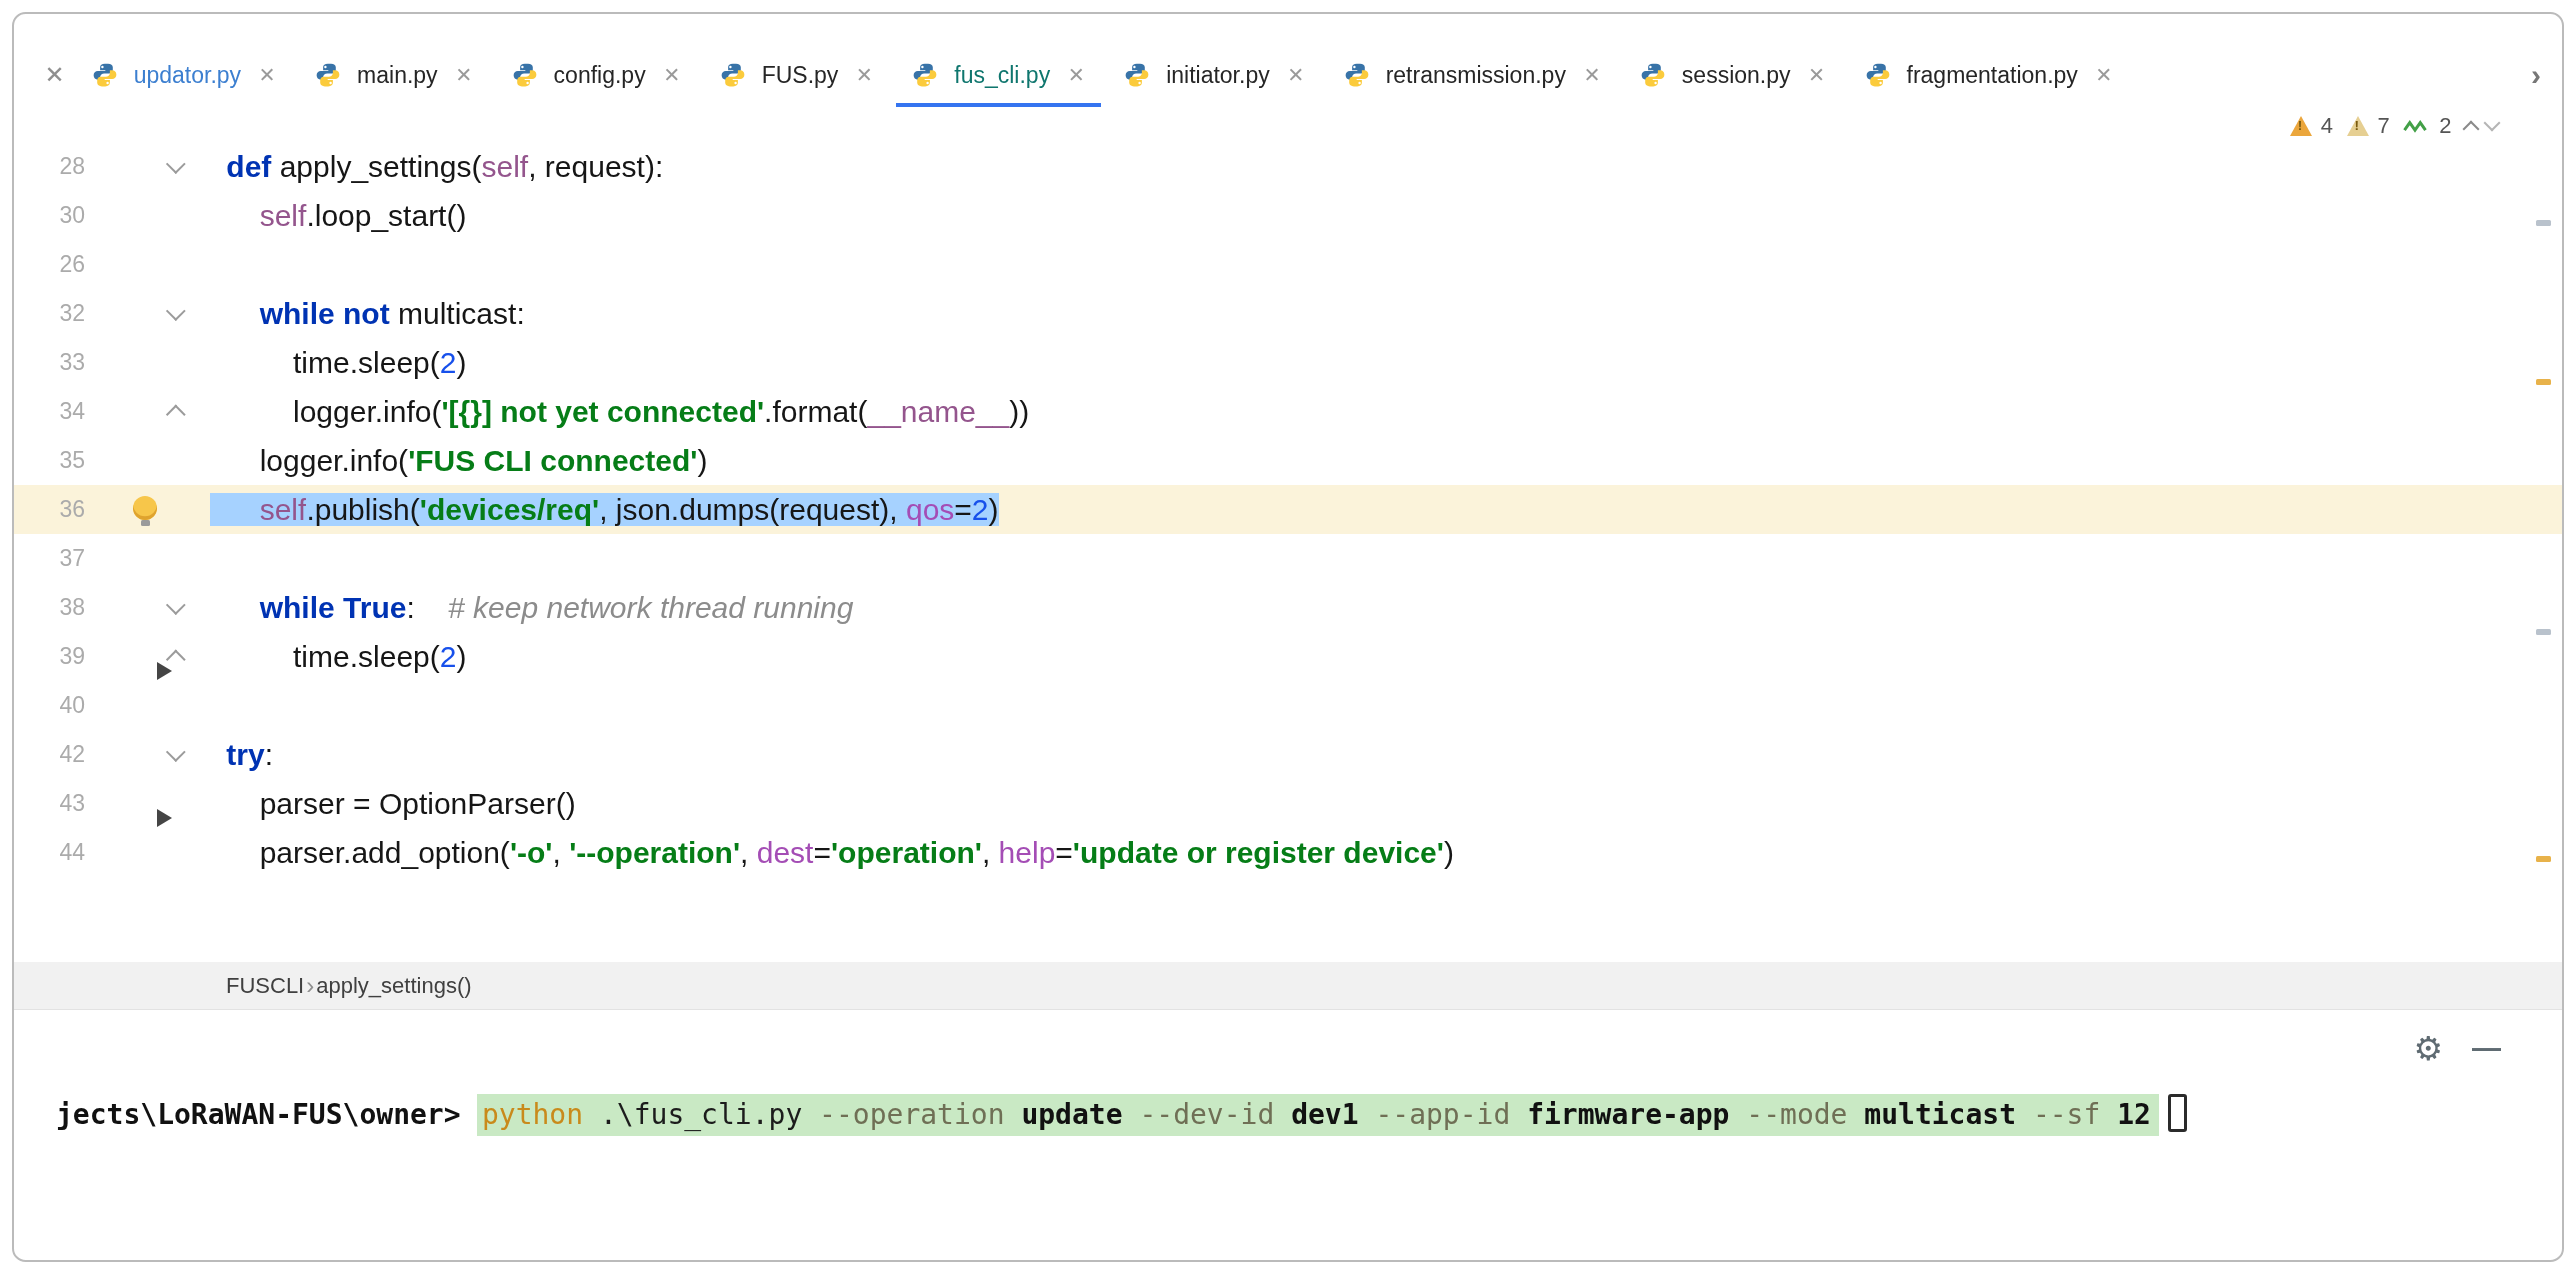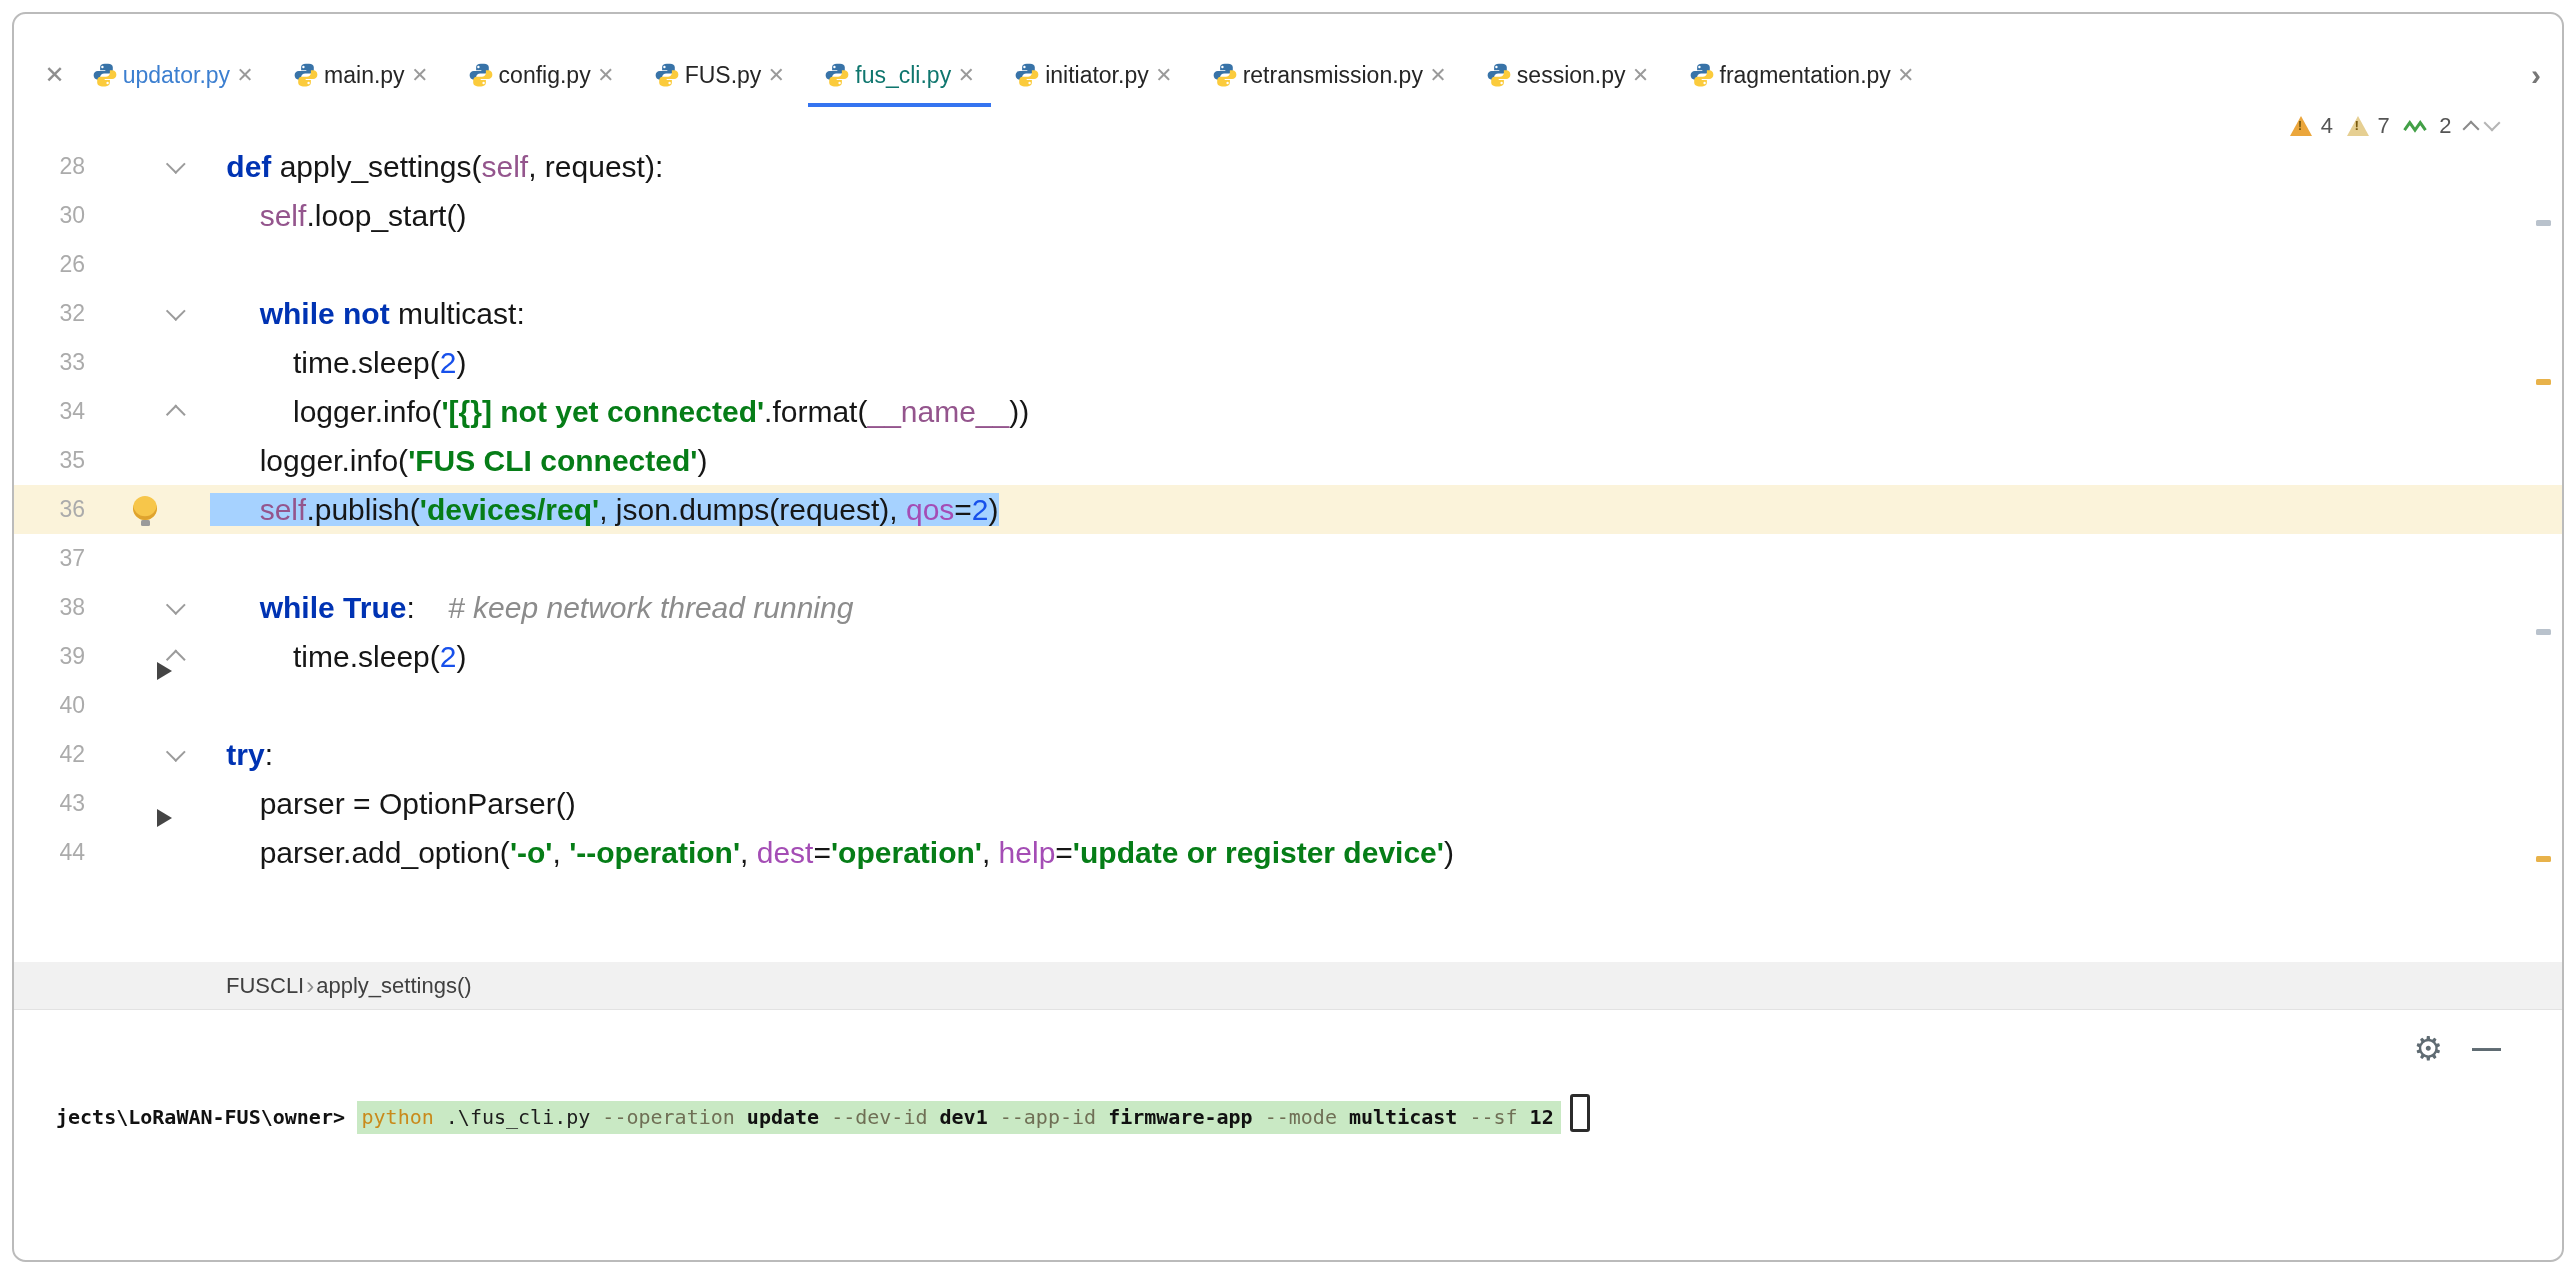--- a/index.html
+++ b/index.html
@@ -3,21 +3,21 @@
 <meta charset="utf-8">
 <style>
   *{margin:0;padding:0;box-sizing:border-box}
   html,body{width:2576px;height:1274px;background:#fff;font-family:"Liberation Sans",sans-serif;position:relative;overflow:hidden}
   .frame{position:absolute;inset:12px;border:2.3px solid #BBBBBB;border-radius:13.6px;background:#fff;overflow:hidden;display:flex;flex-direction:column;padding-top:29px}
 
   
   .tabbar{flex:0 0 64px;display:flex;align-items:stretch;padding-left:23px}
   .tabbar-close{align-self:center;color:#8F8F8F;font-size:24px;width:35px;text-align:center;cursor:default}
   .tabs{display:flex;height:100%}
-  .tab{display:flex;align-items:center;gap:5px;padding:0 19.7px;font-size:23px;color:#262626;position:relative;white-space:nowrap}
+  .tab{display:flex;align-items:center;gap:16px;padding:0 19.7px;font-size:23px;color:#262626;position:relative;white-space:nowrap}
   .tab .tab-label{color:#262626}
   .tab.modified .tab-label{color:#3C7FD0}
   .tab.active .tab-label{color:#0f766e}
   .tab.active::after{content:"";position:absolute;left:3px;right:3px;bottom:0;height:3.8px;background:#3574F0}
   .tab-close{color:#9A9A9A;font-size:20.4px;margin-left:1.5px}
   .pyicon{width:26px;height:26px;display:inline-flex}
   .tab-scroll{margin-left:auto;align-self:center;color:#777;font-size:30px;padding:0 21px;font-weight:700}
 
   
   .editor{flex:0 0 855px;overflow:hidden;position:relative;padding-top:35px}
@@ -62,21 +62,21 @@
   
   .crumbs{flex:0 0 48px;background:#F1F1F1;border-bottom:1.5px solid #E2E2E2;display:flex;align-items:center;padding-left:212px;gap:2px;font-size:22px;color:#404040}
   .crumb-chev{color:#909090;font-size:24px}
 
   
   .termbar{flex:0 0 76px;display:flex;align-items:center;justify-content:flex-end;padding-right:61px;gap:29px;color:#666}
   .gear{font-size:33px;color:#5F6B72}
   .minim{font-size:29px;color:#5F6B72;font-weight:700}
 
   
-  .terminal{flex:1;padding:7.6px 0 0 42px;font-family:"DejaVu Sans Mono","Liberation Mono",monospace;font-size:20px;white-space:pre}
+  .terminal{flex:1;padding:7.6px 0 0 42px;font-family:"DejaVu Sans Mono","Liberation Mono",monospace;font-size:28px;white-space:pre}
   .prompt{font-weight:700;color:#111}
   .cmd{background:#C9E9C4;padding:3.8px 7.6px 5.3px 4.5px}
   .ttok.t-py{color:#C98A1B}
   .ttok.t-pl{color:#1C1C1C}
   .ttok.t-fl{color:#6F6F55}
   .ttok.t-val{color:#111;font-weight:700}
   .cursor{display:inline-block;width:19.7px;height:38px;border:3px solid #2B2B2B;border-radius:3px;margin-left:9px;vertical-align:-7.6px;background:#fff}
 </style>
 </head>
 <body>

